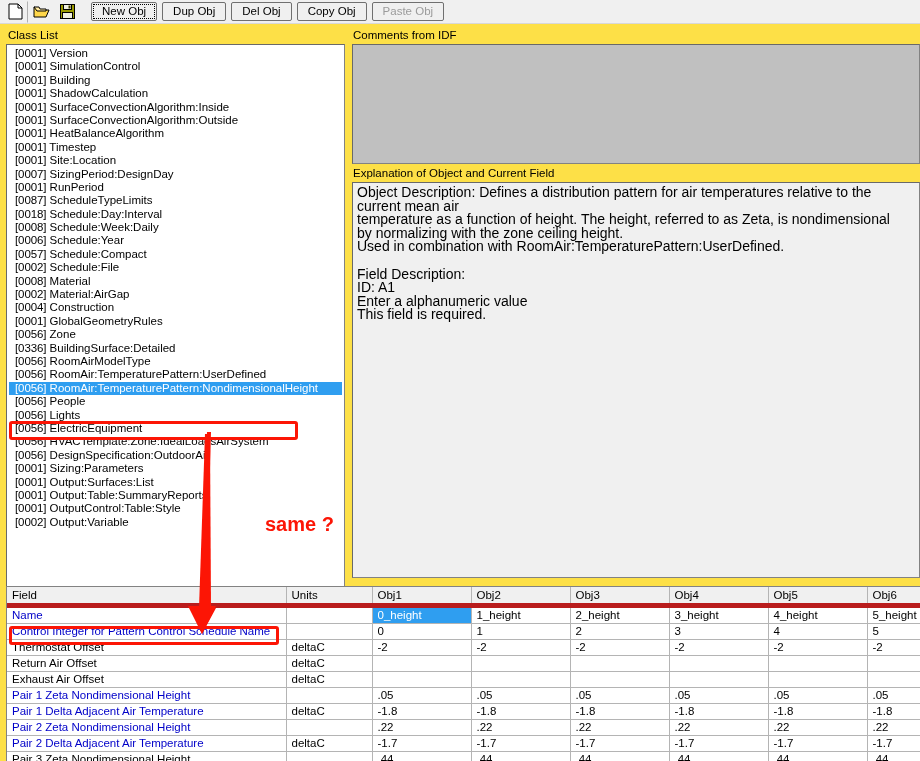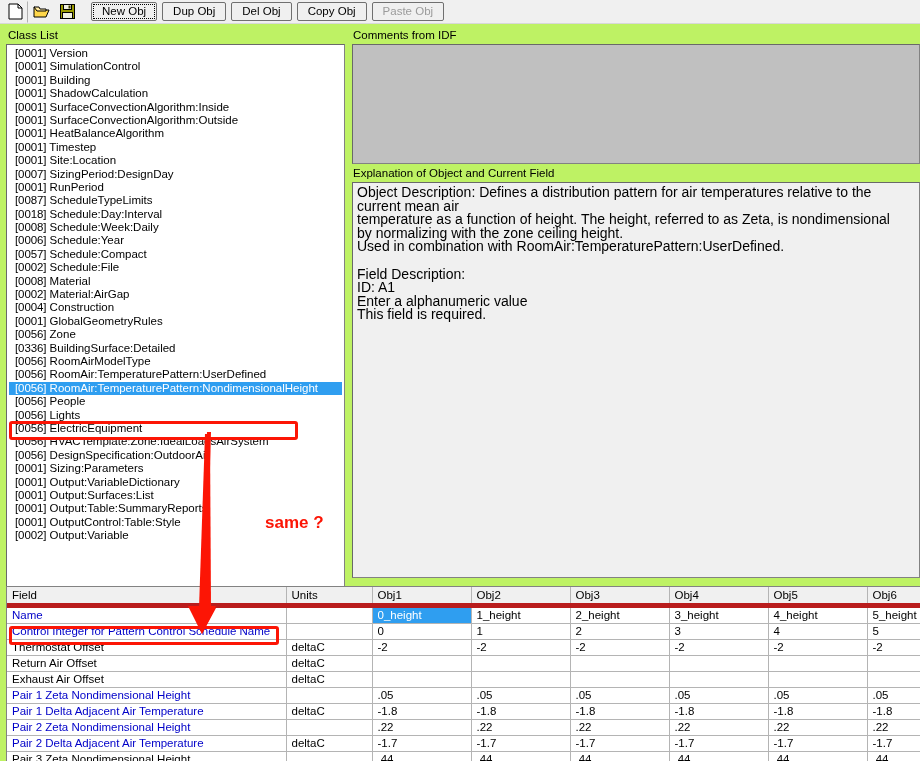--- a/index.html
+++ b/index.html
@@ -7,21 +7,21 @@
     width: 920px; height: 761px;
     overflow: hidden;
     background: #f0f0f0;
     font-family: "Liberation Sans", sans-serif;
     font-size: 11px;
     color: #000;
   }
   #app {
     position: relative;
     width: 920px; height: 761px;
-    background: #bef264;
+    background: #fde047;
   }
 
   
   #toolbar {
     position: absolute; left: 0; top: 0;
     width: 920px; height: 24px;
     background: #f0f0f0;
     border-bottom: 1px solid #d8d8d8;
     display: flex; align-items: center;
     padding-left: 3px;
@@ -196,21 +196,21 @@
     position: absolute;
     left: 178px; top: 428px;
     width: 60px; height: 208px;
     pointer-events: none;
   }
   #annot-same {
     position: absolute;
     left: 265px; top: 513px;
     color: #fc1505;
     font-family: "Liberation Sans", sans-serif;
-    font-size: 17px;
+    font-size: 20px;
     font-weight: bold;
     white-space: nowrap;
     pointer-events: none;
   }
 </style>
 </head>
 <body>
 
 <div id="app">
 
@@ -271,21 +271,20 @@
         <div class="cl-row"><span class="cl-count">[0336]</span><span>  BuildingSurface:Detailed</span></div>
         <div class="cl-row"><span class="cl-count">[0056]</span><span>  RoomAirModelType</span></div>
         <div class="cl-row"><span class="cl-count">[0056]</span><span>  RoomAir:TemperaturePattern:UserDefined</span></div>
         <div class="cl-row selected"><span class="cl-count">[0056]</span><span>  RoomAir:TemperaturePattern:NondimensionalHeight</span></div>
         <div class="cl-row"><span class="cl-count">[0056]</span><span>  People</span></div>
         <div class="cl-row"><span class="cl-count">[0056]</span><span>  Lights</span></div>
         <div class="cl-row"><span class="cl-count">[0056]</span><span>  ElectricEquipment</span></div>
         <div class="cl-row"><span class="cl-count">[0056]</span><span>  HVACTemplate:Zone:IdealLoadsAirSystem</span></div>
         <div class="cl-row"><span class="cl-count">[0056]</span><span>  DesignSpecification:OutdoorAir</span></div>
         <div class="cl-row"><span class="cl-count">[0001]</span><span>  Sizing:Parameters</span></div>
-        <div class="cl-row"><span class="cl-count">[0001]</span><span>  Output:VariableDictionary</span></div>
         <div class="cl-row"><span class="cl-count">[0001]</span><span>  Output:Surfaces:List</span></div>
         <div class="cl-row"><span class="cl-count">[0001]</span><span>  Output:Table:SummaryReports</span></div>
         <div class="cl-row"><span class="cl-count">[0001]</span><span>  OutputControl:Table:Style</span></div>
         <div class="cl-row"><span class="cl-count">[0002]</span><span>  Output:Variable</span></div>
       </div>
   </div>
 
   <div class="panel-label" style="left:353px; top:29px;">Comments from IDF</div>
   <div id="comments-box"></div>
 

